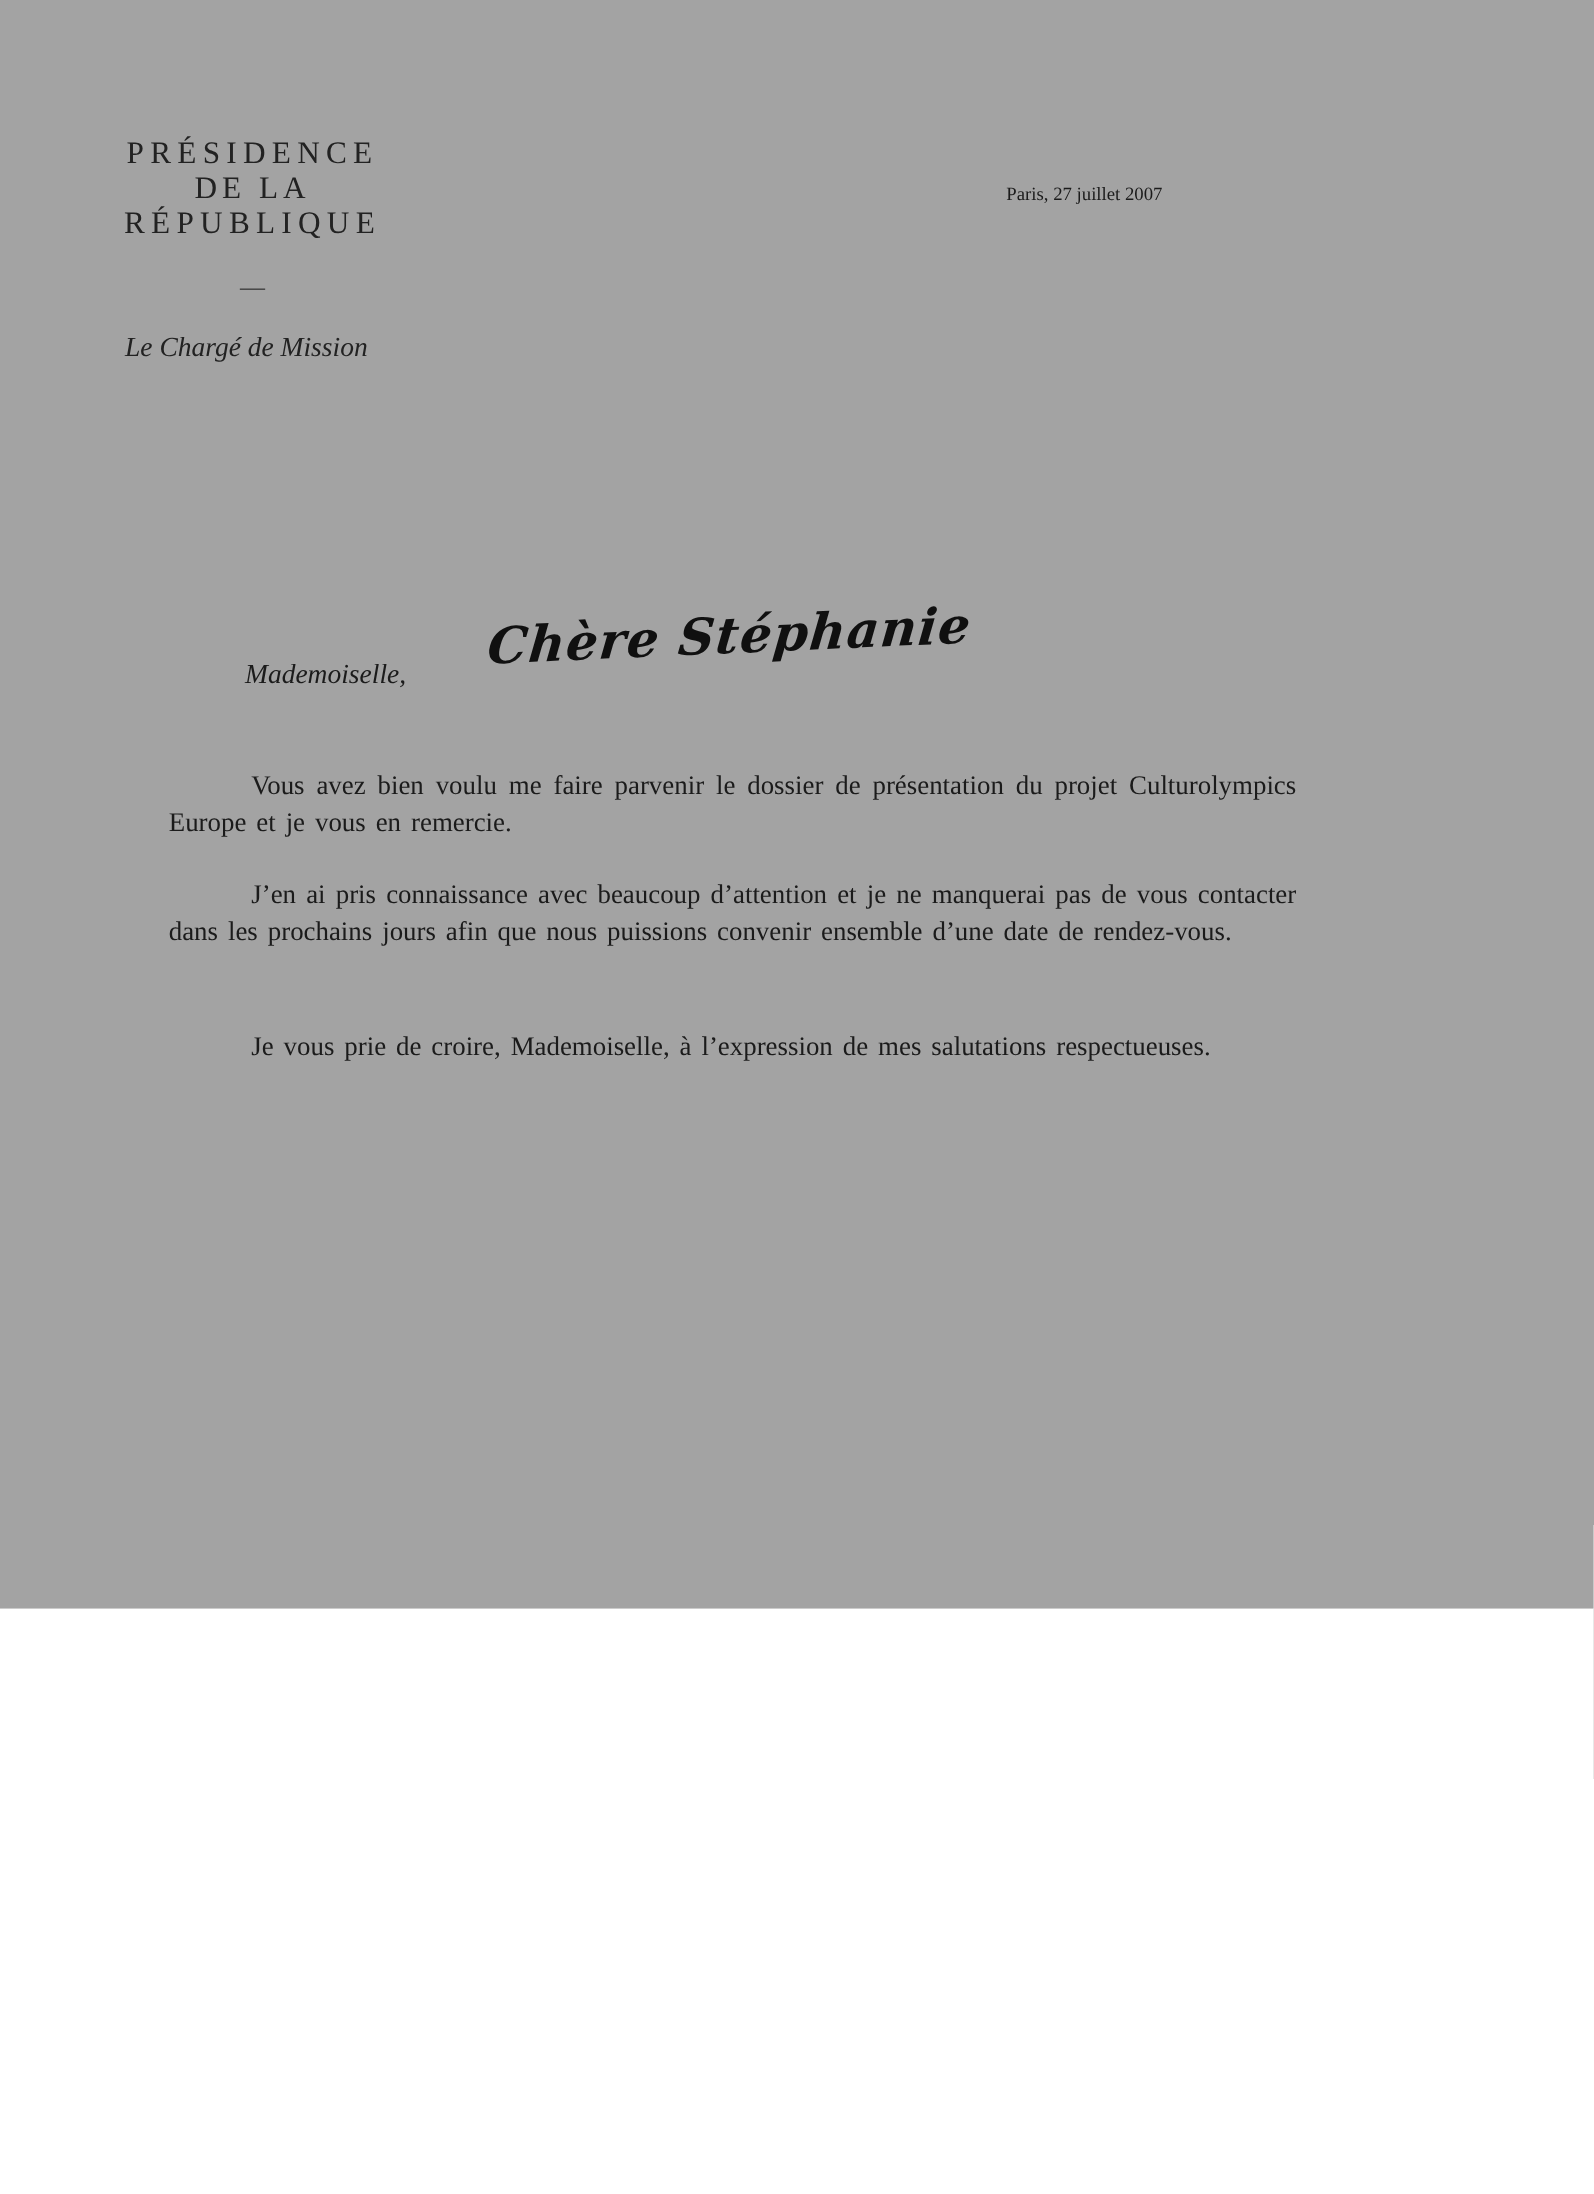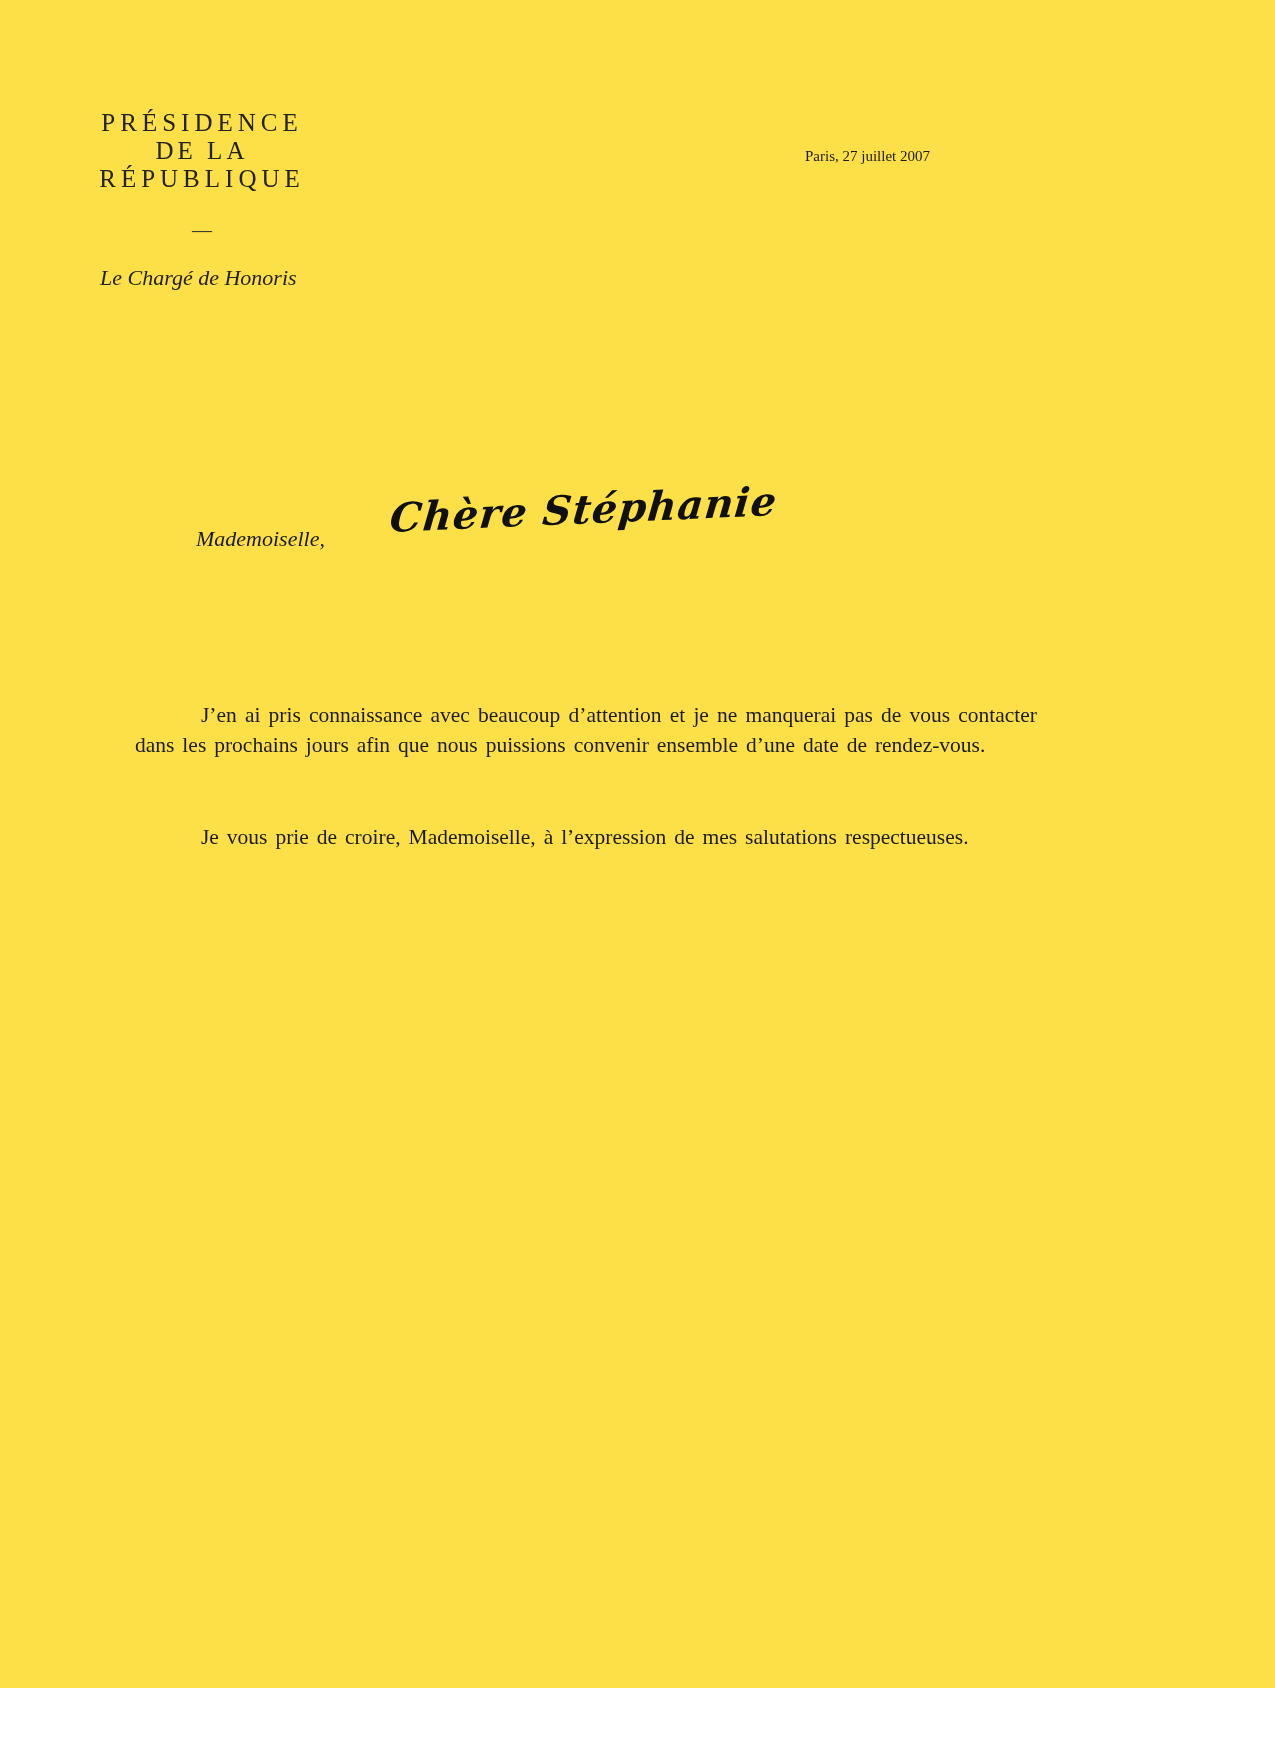--- a/index.html
+++ b/index.html
@@ -3,22 +3,22 @@
 <meta charset="utf-8">
 <style>
   html, body {
     margin: 0;
     padding: 0;
     background: #ffffff;
   }
   .page {
     position: relative;
     width: 1275px;
-    height: 1688px;
-    background: #fde047;
+    height: 1287px;
+    background: #a3a3a3;
     font-family: "Liberation Serif", serif;
     color: #1b1b1b;
     overflow: hidden;
   }
   
   .letterhead {
     position: absolute;
     left: 62px;
     top: 108px;
     width: 280px;
@@ -134,23 +134,24 @@
 
   <div class="letterhead">
     <div class="lh-big">PRÉSIDENCE</div>
     <div class="lh-small">DE LA</div>
     <div class="lh-big">RÉPUBLIQUE</div>
     <div class="lh-sep">—</div>
   </div>
 
   <div class="date-line">Paris, 27 juillet 2007</div>
 
-  <div class="sender-title">Le Chargé de Honoris</div>
+  <div class="sender-title">Le Chargé de Mission</div>
 
   <div class="salutation-typed">Mademoiselle,</div>
   <div class="salutation-hand">Chère Stéphanie</div>
 
+  <div class="para para-1">Vous avez bien voulu me faire parvenir le dossier de présentation du projet Culturolympics Europe et je vous en remercie.</div>
   <div class="para para-2">J’en ai pris connaissance avec beaucoup d’attention et je ne manquerai pas de vous contacter dans les prochains jours afin que nous puissions convenir ensemble d’une date de rendez-vous.</div>
   <div class="para para-3">Je vous prie de croire, Mademoiselle, à l’expression de mes salutations respectueuses.</div>
 
 
 
 </div>
 
 </body></html>

